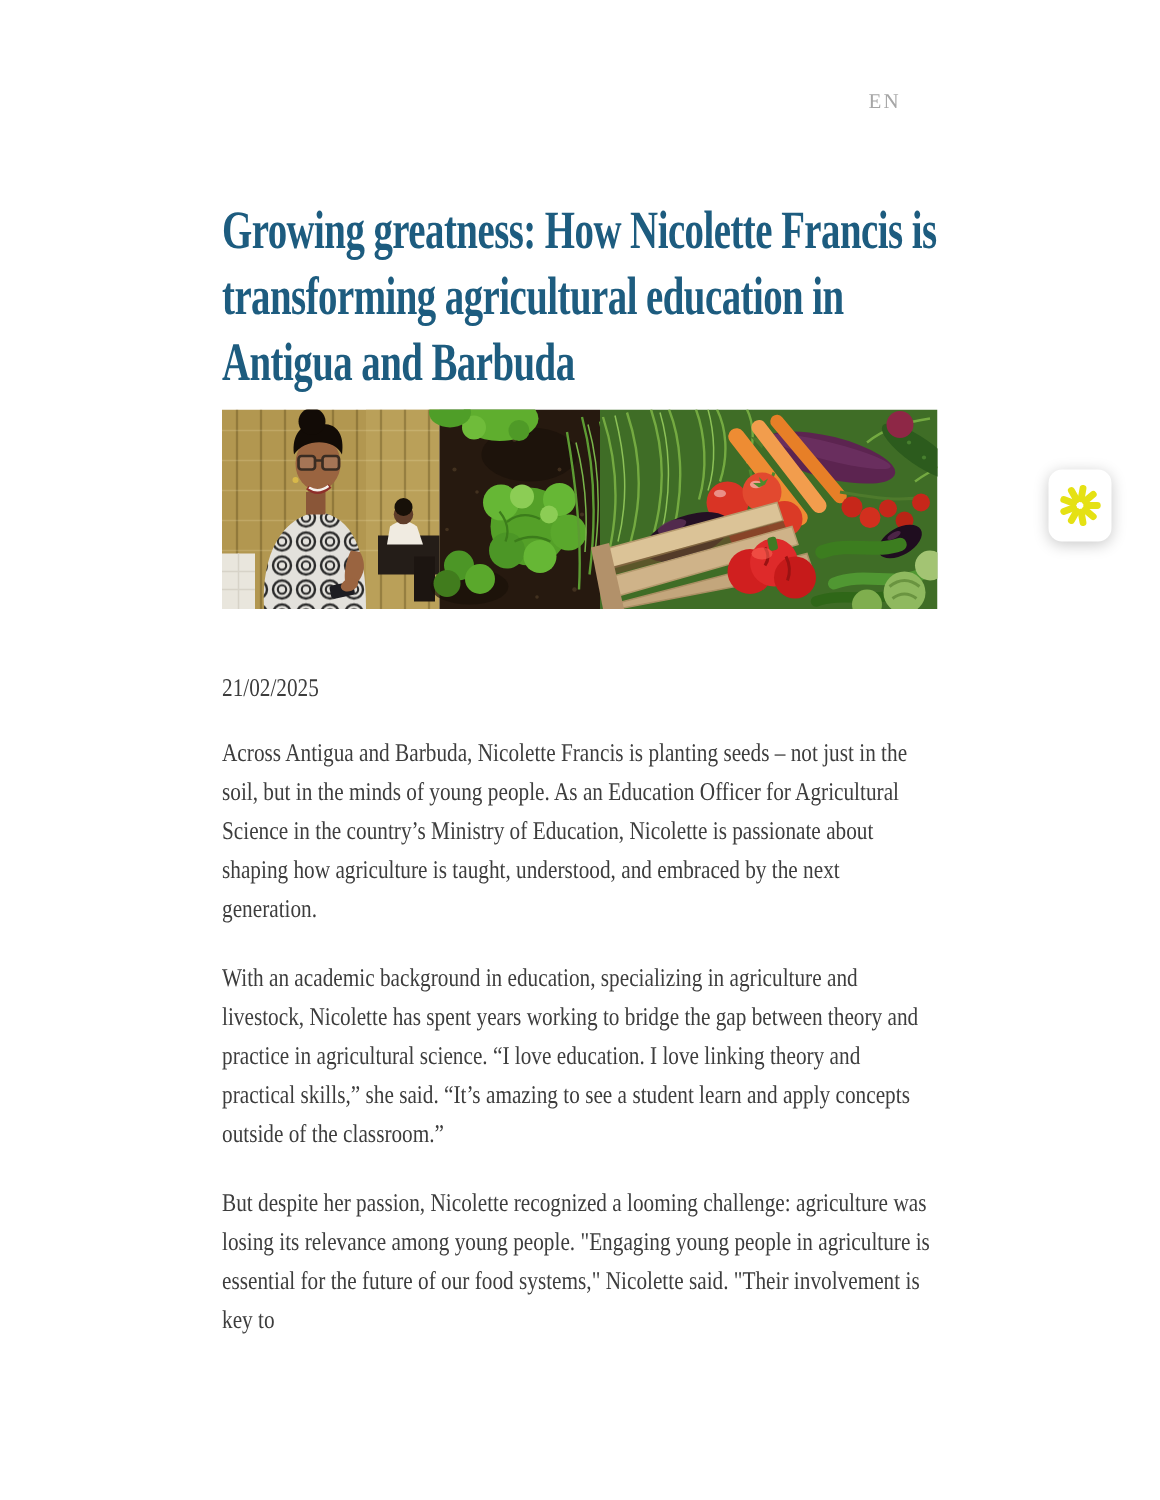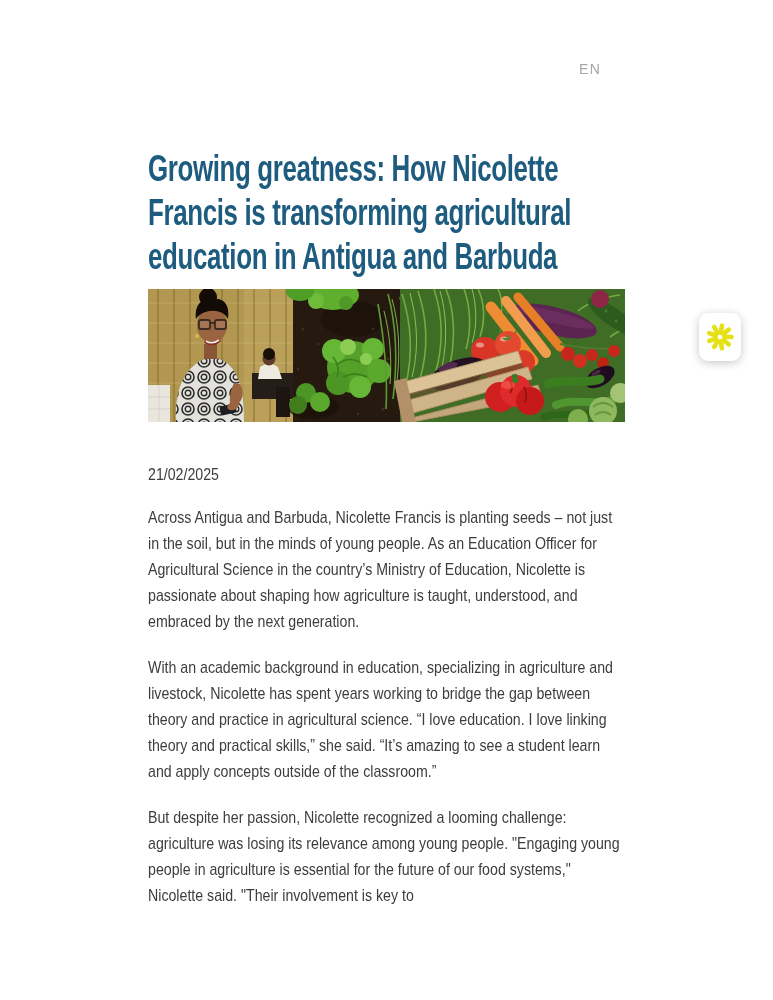--- a/index.html
+++ b/index.html
@@ -2,30 +2,30 @@
 <html><head>
 <meta charset="utf-8">
 <style>
   html, body {
     margin: 0; padding: 0;
     width: 773px; height: 1000px;
     background: #ffffff;
     font-family: "Liberation Sans", sans-serif;
     overflow: hidden;
   }
-  .page { position: relative; width: 773px; height: 852px; }
+  .page { position: relative; width: 773px; height: 852px; font-family: Liberation Serif, serif; }
 
   .lang {
     position: absolute; top: 61px; left: 579px;
     font-size: 14px; letter-spacing: 1.5px;
     color: #a6a6a6; cursor: pointer;
   }
 
   .article {
-    position: absolute; left: 148px; top: 16px;
+    position: absolute; left: 148px; top: 0;
     width: 477px;
   }
 
   .title {
     margin: 131px 0 0 0;
     font-size: 36px; line-height: 44px; font-weight: 700;
     letter-spacing: -0.5px;
     color: #1d5c7f;
     width: 663px;
     transform: scaleX(0.7195);

